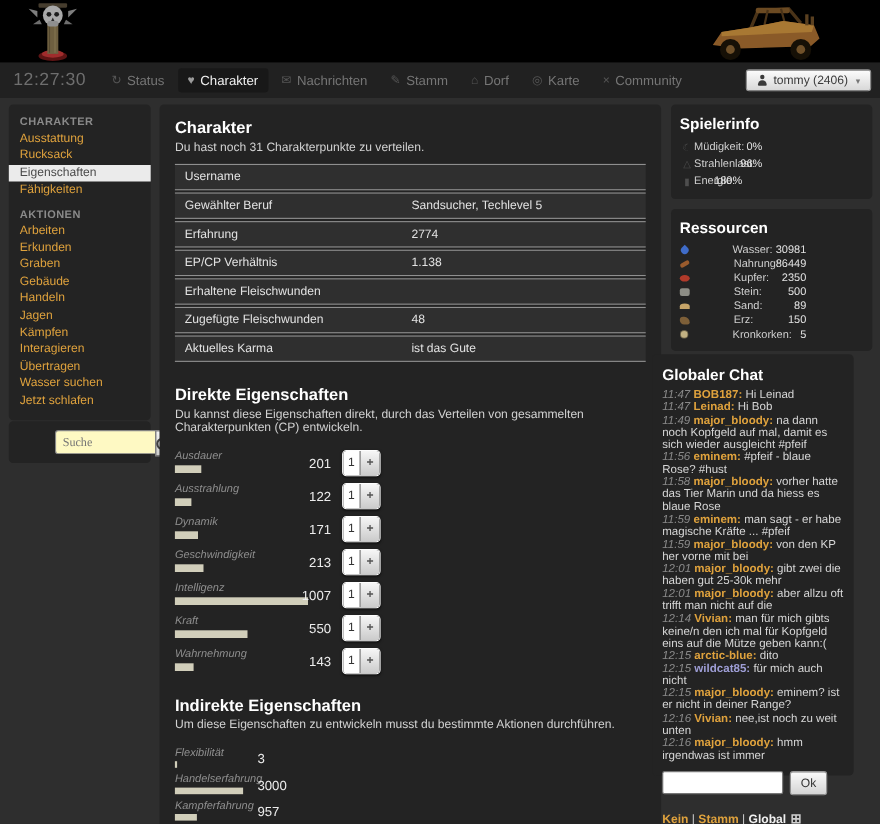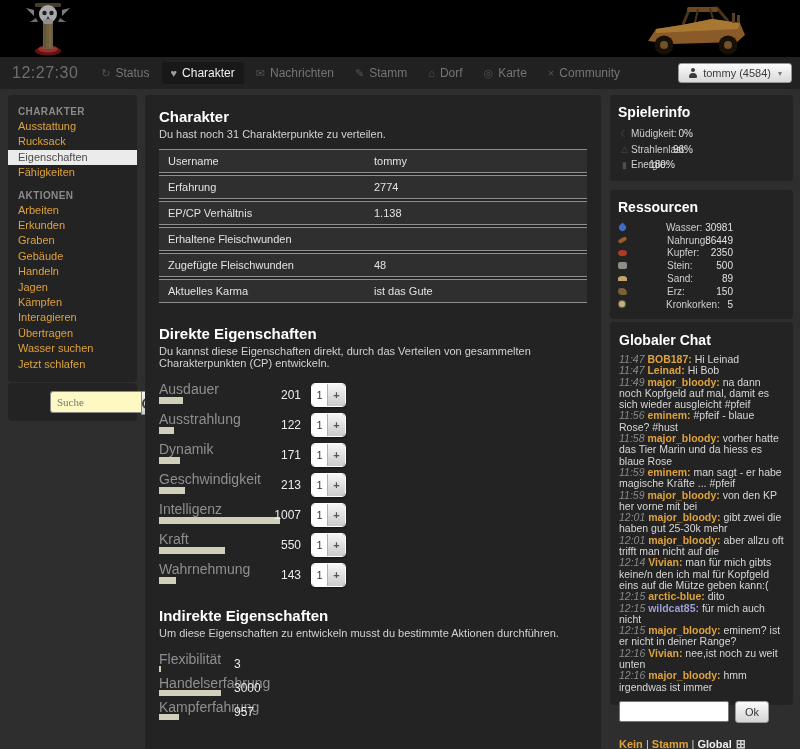--- a/index.html
+++ b/index.html
@@ -48,21 +48,21 @@
   #main-panel{top:95px;left:145px;width:456px;height:668px;padding:13px 14px;}
   .m-title{font-size:15px;font-weight:bold;color:#fff;}
   .m-sub{font-size:11px;color:#d2d2d2;margin:3px 0 9px;}
   .p-row{display:flex;background:#2f2f2f;border-top:1px solid #8f8f8f;border-bottom:1px solid #8f8f8f;
          margin-bottom:2px;padding:5px 9px;font-size:11px;color:#e2e2e2;}
   .p-label{width:206px;}
   .p-value{flex:1;}
   .sec-title{font-size:15px;font-weight:bold;color:#fff;margin-top:22px;}
   .sec-sub{font-size:11px;color:#d2d2d2;margin:3px 0 14px;}
   .d-row{position:relative;height:22px;margin-bottom:8px;}
-  .d-label,.i-label{font-size:14px;color:#8f8f8f;line-height:12px;}
+  .d-label,.i-label{font-size:10px;color:#8f8f8f;line-height:12px;font-style:italic;}
   .d-bar{height:7px;background:#d1ceba;margin-top:2px;}
   .d-value{position:absolute;top:5px;left:90px;width:52px;text-align:right;font-size:12px;color:#ececec;}
   .spinner{position:absolute;top:0;left:152px;display:flex;border:1px solid #fdfdfd;border-radius:4px;
            overflow:hidden;box-shadow:0 1px 2px rgba(0,0,0,.5);}
   .spin-input{width:15px;background:#fff;color:#333;font-size:11px;text-align:center;padding:5px 0;cursor:text;}
   .spin-plus{width:17px;background:linear-gradient(#f6f6f6,#cbcbcb);color:#555;font-size:11px;font-weight:bold;
              text-align:center;padding:5px 0;border-left:1px solid #b2b2b2;cursor:pointer;}
   .i-row{position:relative;height:19px;margin-bottom:5px;}
   .i-bar{height:6px;background:#d1ceba;margin-top:1px;}
   .i-value{position:absolute;top:4px;left:75px;font-size:12px;color:#ececec;}
@@ -76,21 +76,21 @@
   .res-row{position:relative;display:flex;align-items:center;height:12.8px;font-size:10px;color:#cfcfcf;gap:36px;}
   .res-ic{display:inline-block;width:9px;height:7px;margin-right:4px;flex:none;}
   .water-icon{width:7px;height:7px;border-radius:0 50% 50% 50%;transform:rotate(45deg);margin-left:1px;}
   .food-icon{width:9px;height:4px;border-radius:2px;transform:rotate(-30deg);}
   .copper-icon{width:9px;height:6px;border-radius:50%;}
   .stone-icon{width:9px;height:7px;border-radius:2px;}
   .sand-icon{width:9px;height:5px;border-radius:50% 50% 0 0;}
   .ore-icon{width:9px;height:7px;border-radius:3px 5px 2px 4px;}
   .bottlecap-icon{width:8px;height:8px;border-radius:50%;border:1px solid rgba(0,0,0,.45);box-sizing:border-box;}
   .res-value{position:absolute;left:13px;width:66px;text-align:right;color:#e2e2e2;padding-left:36px;}
-  #chat{top:322px;left:610px;width:183px;height:383px;padding:10px 9px;}
+  #chat{top:322px;left:593px;width:183px;height:383px;padding:10px 9px;}
   .chat-msg{font-size:10.5px;line-height:11.3px;color:#d6d6d6;margin:0;word-wrap:break-word;}
   .chat-time{font-style:italic;color:#8a8a8a;}
   .chat-user{font-weight:bold;color:#dfa23d;}
   .chat-form{display:flex;gap:6px;margin-top:8px;align-items:center;}
   .chat-input{width:98px;height:19px;border:1px solid #777;border-radius:2px;background:#fff;padding:0 5px;
               font-size:10px;outline:none;font-family:"Liberation Sans",sans-serif;}
   .ok-btn{height:22px;padding:0 9px;border:1px solid #999;border-radius:3px;
           background:linear-gradient(#fbfbfb,#d4d4d4);font-size:11px;color:#333;cursor:pointer;
           font-family:"Liberation Sans",sans-serif;}
   .chat-channels{margin-top:14px;font-size:11px;font-weight:bold;color:#cfcfcf;}
@@ -165,21 +165,21 @@
           <span class="ni">◎</span>
           <span>Karte</span>
         </div>
         <div class="nav-item">
           <span class="ni">×</span>
           <span>Community</span>
         </div>
       </div>
     <div class="user-btn">
       <span class="person-icon"></span>
-      <span>tommy (4584)</span>
+      <span>tommy (2406)</span>
       <span class="caret">▾</span>
     </div>
   </div>
 
   <div class="panel" id="sidebar-menu">
       <div class="sb-header">Charakter</div>
       <div class="sb-item">Ausstattung</div>
       <div class="sb-item">Rucksack</div>
       <div class="sb-item sel">Eigenschaften</div>
       <div class="sb-item">Fähigkeiten</div>
@@ -206,21 +206,24 @@
       </span>
     </div>
   </div>
 
   <div class="panel" id="main-panel">
     <div class="m-title">Charakter</div>
     <div class="m-sub">Du hast noch 31 Charakterpunkte zu verteilen.</div>
     <div id="profile-table">
         <div class="p-row">
           <span class="p-label">Username</span>
-          <span class="p-value">tommy</span>
+        </div>
+        <div class="p-row">
+          <span class="p-label">Gewählter Beruf</span>
+          <span class="p-value">Sandsucher, Techlevel 5</span>
         </div>
         <div class="p-row">
           <span class="p-label">Erfahrung</span>
           <span class="p-value">2774</span>
         </div>
         <div class="p-row">
           <span class="p-label">EP/CP Verhältnis</span>
           <span class="p-value">1.138</span>
         </div>
         <div class="p-row">

